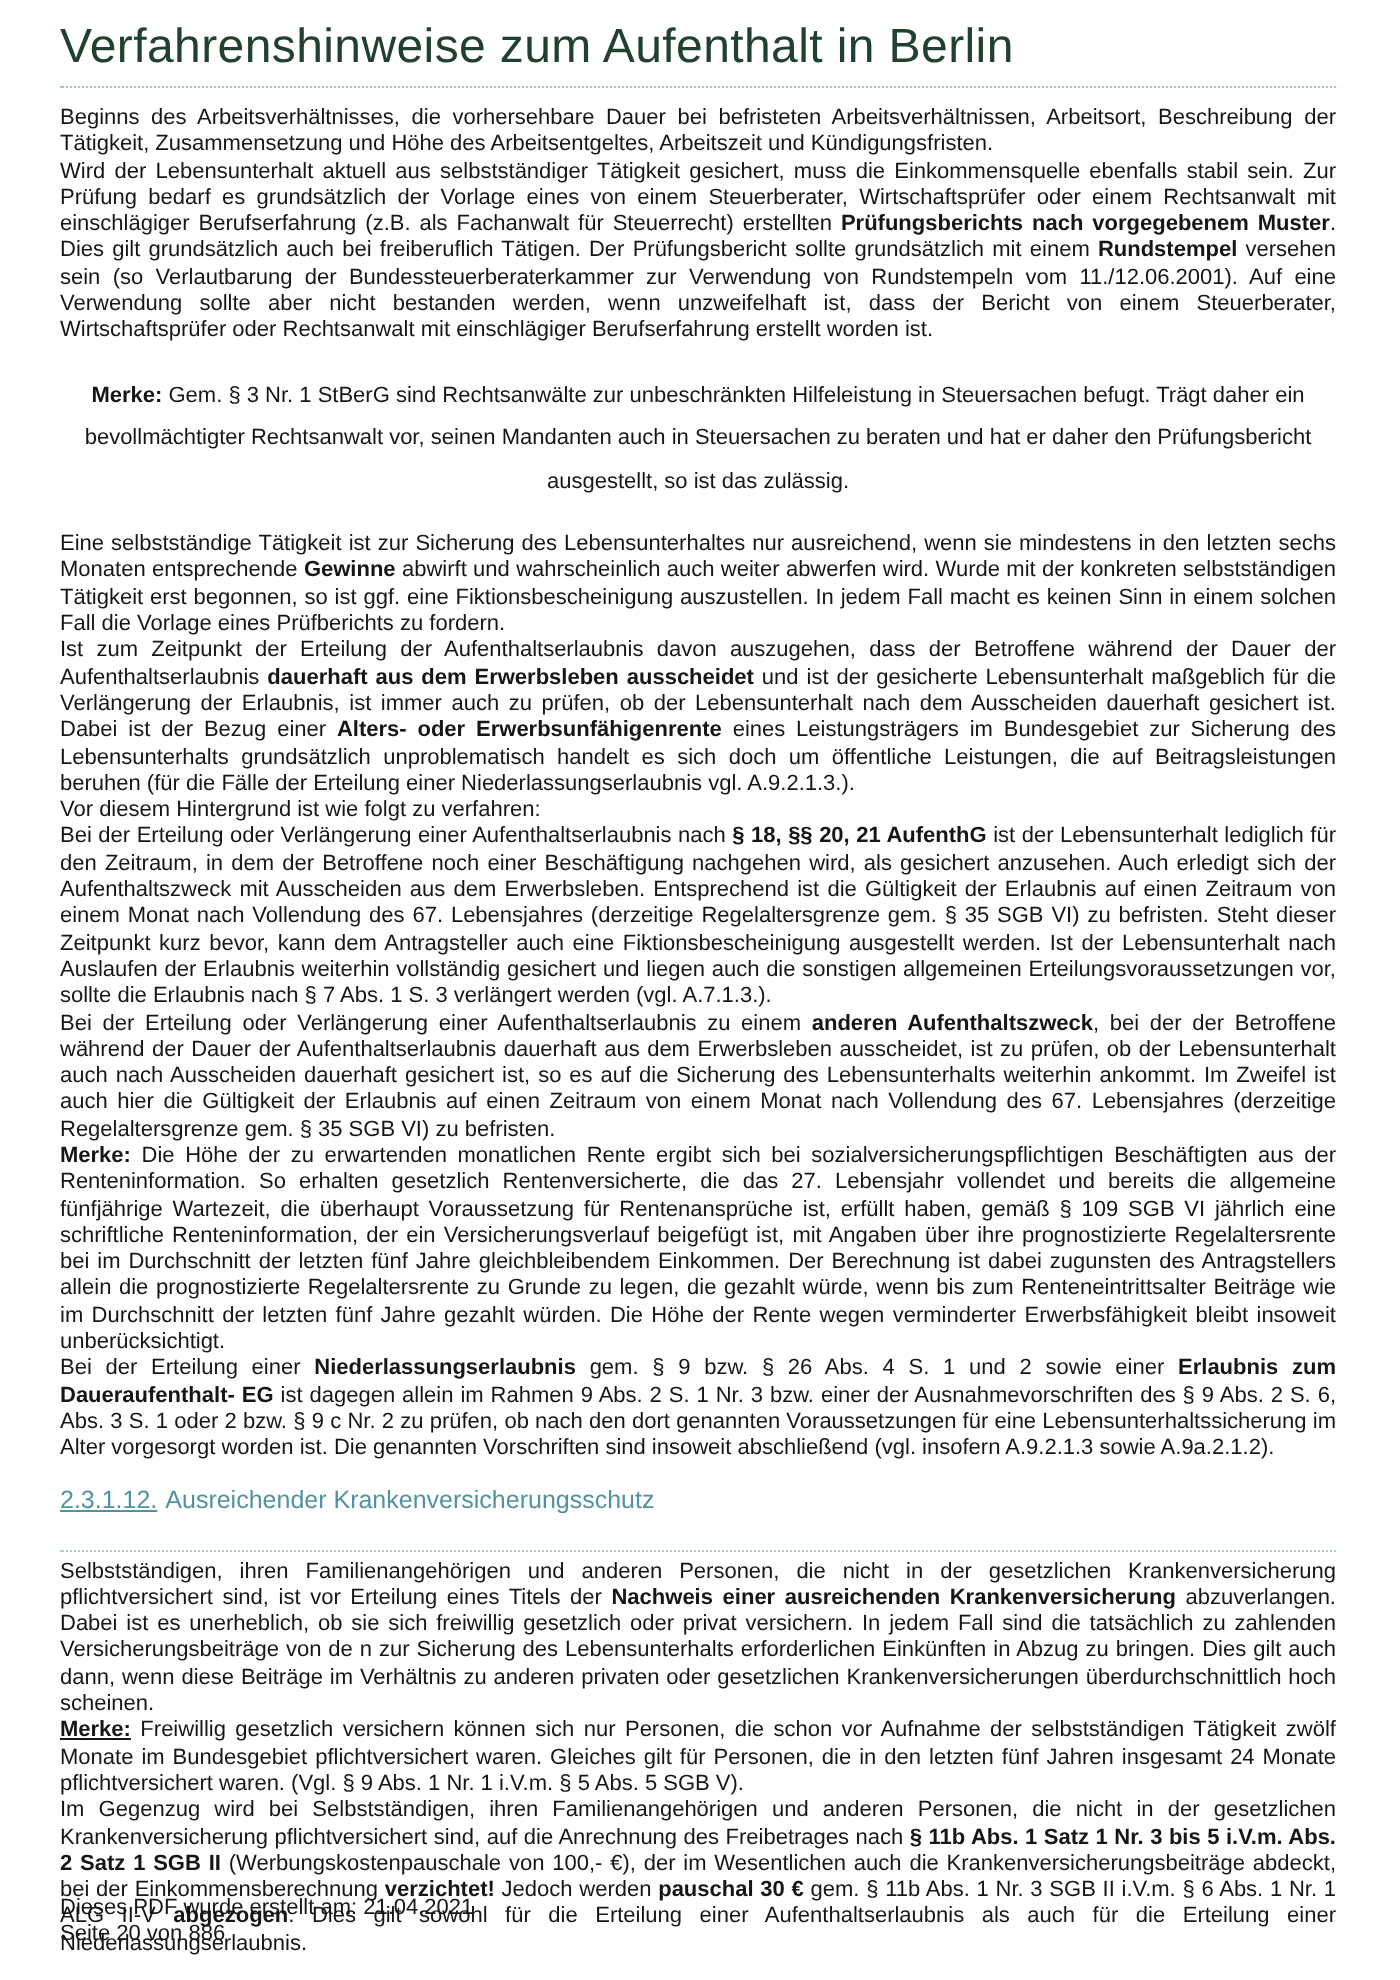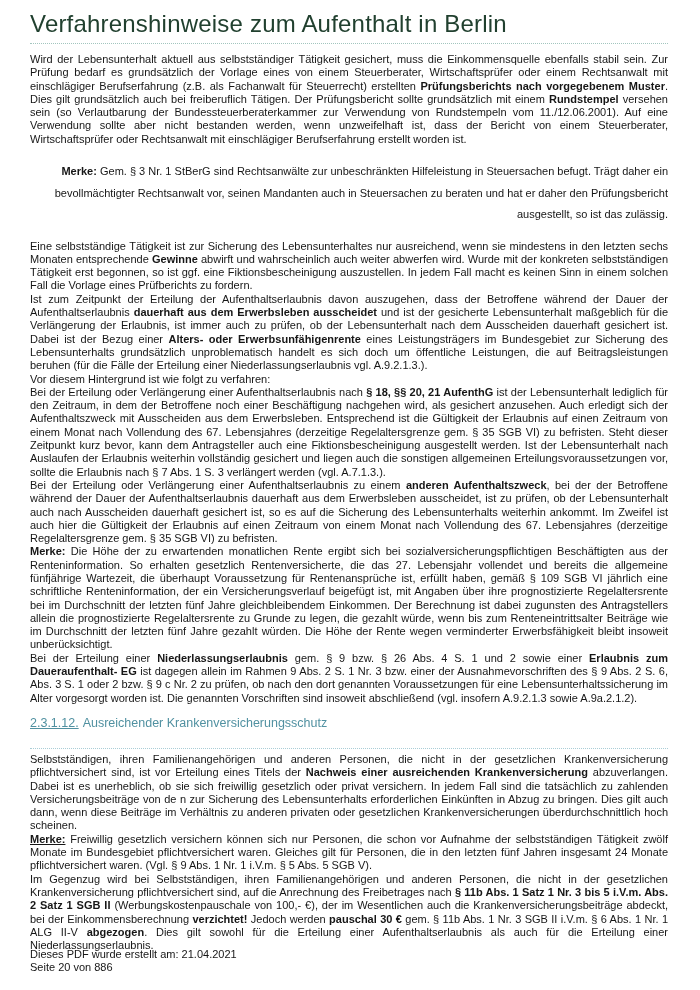--- a/index.html
+++ b/index.html
@@ -33,21 +33,21 @@
     margin:1px 0 4px 0;
   }
   .para{
     font-size:11px;
     line-height:13.3px;
     text-align:justify;
     margin:0;
   }
   .para.loose{
     line-height:21.5px;
-    text-align:right;
+    text-align:center;
     margin:7px 0 6px 0;
   }
   .gap{height:8px;}
   .section-heading{
     font-size:12.5px;
     font-weight:400;
     color:var(--heading,#5191a1);
     margin:10px 0 16px 0;
     line-height:17px;
   }
@@ -67,20 +67,21 @@
   }
 </style>
 </head>
 <body>
 
 <div class="page">
 
   <h1 class="doc-title">Verfahrenshinweise zum Aufenthalt in Berlin</h1>
   <div class="rule"></div>
 
+  <p class="para"><span>Beginns des Arbeitsverhältnisses, die vorhersehbare Dauer bei befristeten Arbeitsverhältnissen, Arbeitsort, Beschreibung der Tätigkeit, Zusammensetzung und Höhe des Arbeitsentgeltes, Arbeitszeit und Kündigungsfristen.</span></p>
   <p class="para"><span>Wird der Lebensunterhalt aktuell aus selbstständiger Tätigkeit gesichert, muss die Einkommensquelle ebenfalls stabil sein. Zur Prüfung bedarf es grundsätzlich der Vorlage eines von einem Steuerberater, Wirtschaftsprüfer oder einem Rechtsanwalt mit einschlägiger Berufserfahrung (z.B. als Fachanwalt für Steuerrecht) erstellten </span><span class="b">Prüfungsberichts nach vorgegebenem Muster</span><span>. Dies gilt grundsätzlich auch bei freiberuflich Tätigen. Der Prüfungsbericht sollte grundsätzlich mit einem </span><span class="b">Rundstempel</span><span> versehen sein (so Verlautbarung der Bundessteuerberaterkammer zur Verwendung von Rundstempeln vom 11./12.06.2001). Auf eine Verwendung sollte aber nicht bestanden werden, wenn unzweifelhaft ist, dass der Bericht von einem Steuerberater, Wirtschaftsprüfer oder Rechtsanwalt mit einschlägiger Berufserfahrung erstellt worden ist.</span></p>
 
   <div class="gap"></div>
   <p class="para loose"><span class="b">Merke:</span><span> Gem. § 3 Nr. 1 StBerG sind Rechtsanwälte zur unbeschränkten Hilfeleistung in Steuersachen befugt. Trägt daher ein bevollmächtigter Rechtsanwalt vor, seinen Mandanten auch in Steuersachen zu beraten und hat er daher den Prüfungsbericht ausgestellt, so ist das zulässig.</span></p>
   <div class="gap"></div>
 
   <p class="para"><span>Eine selbstständige Tätigkeit ist zur Sicherung des Lebensunterhaltes nur ausreichend, wenn sie mindestens in den letzten sechs Monaten entsprechende </span><span class="b">Gewinne</span><span> abwirft und wahrscheinlich auch weiter abwerfen wird. Wurde mit der konkreten selbstständigen Tätigkeit erst begonnen, so ist ggf. eine Fiktionsbescheinigung auszustellen. In jedem Fall macht es keinen Sinn in einem solchen Fall die Vorlage eines Prüfberichts zu fordern.</span></p>
   <p class="para"><span>Ist zum Zeitpunkt der Erteilung der Aufenthaltserlaubnis davon auszugehen, dass der Betroffene während der Dauer der Aufenthaltserlaubnis </span><span class="b">dauerhaft aus dem Erwerbsleben ausscheidet</span><span> und ist der gesicherte Lebensunterhalt maßgeblich für die Verlängerung der Erlaubnis, ist immer auch zu prüfen, ob der Lebensunterhalt nach dem Ausscheiden dauerhaft gesichert ist. Dabei ist der Bezug einer </span><span class="b">Alters- oder Erwerbsunfähigenrente</span><span> eines Leistungsträgers im Bundesgebiet zur Sicherung des Lebensunterhalts grundsätzlich unproblematisch handelt es sich doch um öffentliche Leistungen, die auf Beitragsleistungen beruhen (für die Fälle der Erteilung einer Niederlassungserlaubnis vgl. A.9.2.1.3.).</span></p>
   <p class="para"><span>Vor diesem Hintergrund ist wie folgt zu verfahren:</span></p>
   <p class="para"><span>Bei der Erteilung oder Verlängerung einer Aufenthaltserlaubnis nach </span><span class="b">§ 18, §§ 20, 21 AufenthG</span><span> ist der Lebensunterhalt lediglich für den Zeitraum, in dem der Betroffene noch einer Beschäftigung nachgehen wird, als gesichert anzusehen. Auch erledigt sich der Aufenthaltszweck mit Ausscheiden aus dem Erwerbsleben. Entsprechend ist die Gültigkeit der Erlaubnis auf einen Zeitraum von einem Monat nach Vollendung des 67. Lebensjahres (derzeitige Regelaltersgrenze gem. § 35 SGB VI) zu befristen. Steht dieser Zeitpunkt kurz bevor, kann dem Antragsteller auch eine Fiktionsbescheinigung ausgestellt werden. Ist der Lebensunterhalt nach Auslaufen der Erlaubnis weiterhin vollständig gesichert und liegen auch die sonstigen allgemeinen Erteilungsvoraussetzungen vor, sollte die Erlaubnis nach § 7 Abs. 1 S. 3 verlängert werden (vgl. A.7.1.3.).</span></p>

